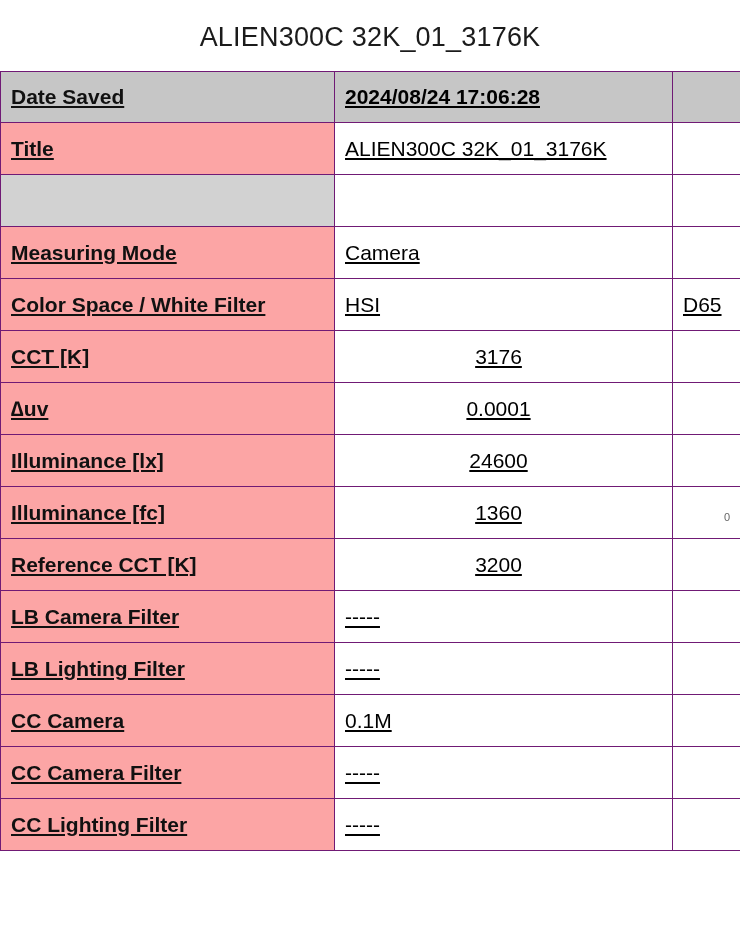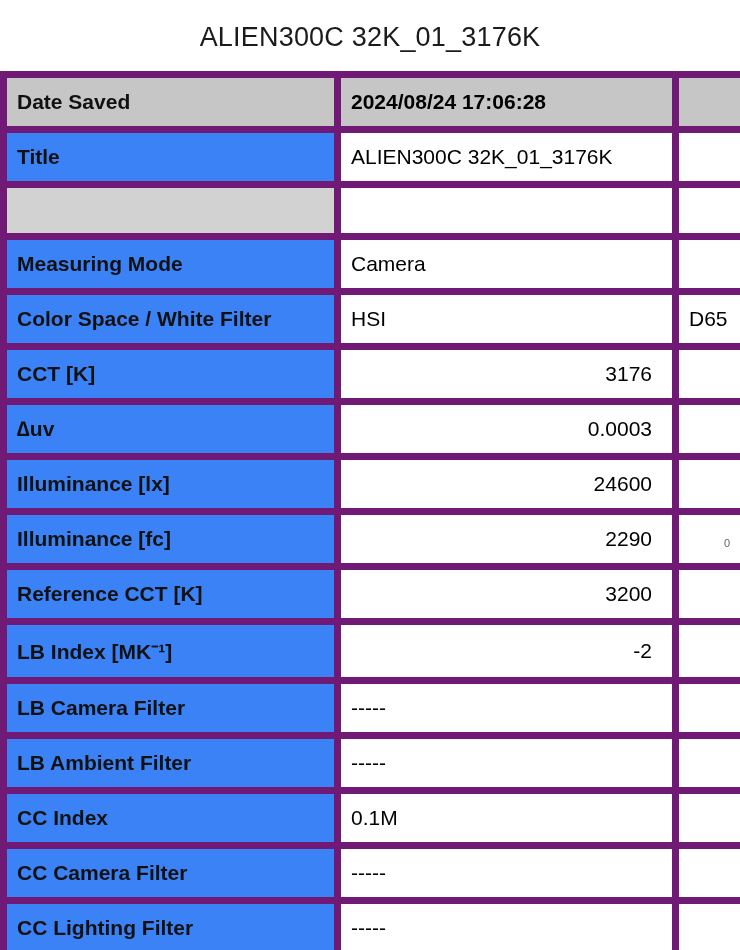--- a/index.html
+++ b/index.html
@@ -22,49 +22,50 @@
     padding-top: 22px;
     padding-bottom: 18px;
     letter-spacing: 0.2px;
   }
   table.data-table {
     border-collapse: collapse;
     width: 740px;
     table-layout: fixed;
   }
   table.data-table td {
-    border: 7px solid #701a75;
+    border: 1px solid #701a75;
     height: 52px;
     vertical-align: middle;
     font-size: 21px;
     padding: 12px 10px;
     box-sizing: border-box;
     overflow: hidden;
     white-space: nowrap;
+    text-decoration: underline;
   }
   td.label-cell {
     width: 334px;
-    background: #3b82f6;
+    background: #fca5a5;
     font-weight: bold;
     color: #111111;
     border-left: none;
   }
   td.value-cell {
     width: 338px;
     background: #ffffff;
   }
   td.extra-cell {
     width: 68px;
     background: #ffffff;
     border-right: none;
     font-size: 20px;
   }
   .num {
     display: block;
-    text-align: right;
+    text-align: center;
     padding-right: 10px;
   }
   .txt {
     display: block;
     text-align: left;
   }
   tr.header-row td.label-cell,
   tr.header-row td.value-cell,
   tr.header-row td.extra-cell {
     background: #c6c6c6;
@@ -129,70 +130,63 @@
     <tr>
       <td class="label-cell">CCT [K]</td>
       <td class="value-cell">
           <span class="num">3176</span>
         </td>
       <td class="extra-cell"></td>
     </tr>
     <tr>
       <td class="label-cell">∆uv</td>
       <td class="value-cell">
-          <span class="num">0.0003</span>
+          <span class="num">0.0001</span>
         </td>
       <td class="extra-cell"></td>
     </tr>
     <tr>
       <td class="label-cell">Illuminance [lx]</td>
       <td class="value-cell">
           <span class="num">24600</span>
         </td>
       <td class="extra-cell"></td>
     </tr>
     <tr>
       <td class="label-cell">Illuminance [fc]</td>
       <td class="value-cell">
-          <span class="num">2290</span>
+          <span class="num">1360</span>
         </td>
       <td class="extra-cell">
           <span class="tiny-mark">0</span>
         </td>
     </tr>
     <tr>
       <td class="label-cell">Reference CCT [K]</td>
       <td class="value-cell">
           <span class="num">3200</span>
         </td>
       <td class="extra-cell"></td>
     </tr>
     <tr>
-      <td class="label-cell">LB Index [MK⁻¹]</td>
-      <td class="value-cell">
-          <span class="num">-2</span>
-        </td>
-      <td class="extra-cell"></td>
-    </tr>
-    <tr>
       <td class="label-cell">LB Camera Filter</td>
       <td class="value-cell">
           <span class="txt">-----</span>
         </td>
       <td class="extra-cell"></td>
     </tr>
     <tr>
-      <td class="label-cell">LB Ambient Filter</td>
-      <td class="value-cell">
-          <span class="txt">-----</span>
-        </td>
-      <td class="extra-cell"></td>
-    </tr>
-    <tr>
-      <td class="label-cell">CC Index</td>
+      <td class="label-cell">LB Lighting Filter</td>
+      <td class="value-cell">
+          <span class="txt">-----</span>
+        </td>
+      <td class="extra-cell"></td>
+    </tr>
+    <tr>
+      <td class="label-cell">CC Camera</td>
       <td class="value-cell">
           <span class="txt">0.1M</span>
         </td>
       <td class="extra-cell"></td>
     </tr>
     <tr>
       <td class="label-cell">CC Camera Filter</td>
       <td class="value-cell">
           <span class="txt">-----</span>
         </td>

